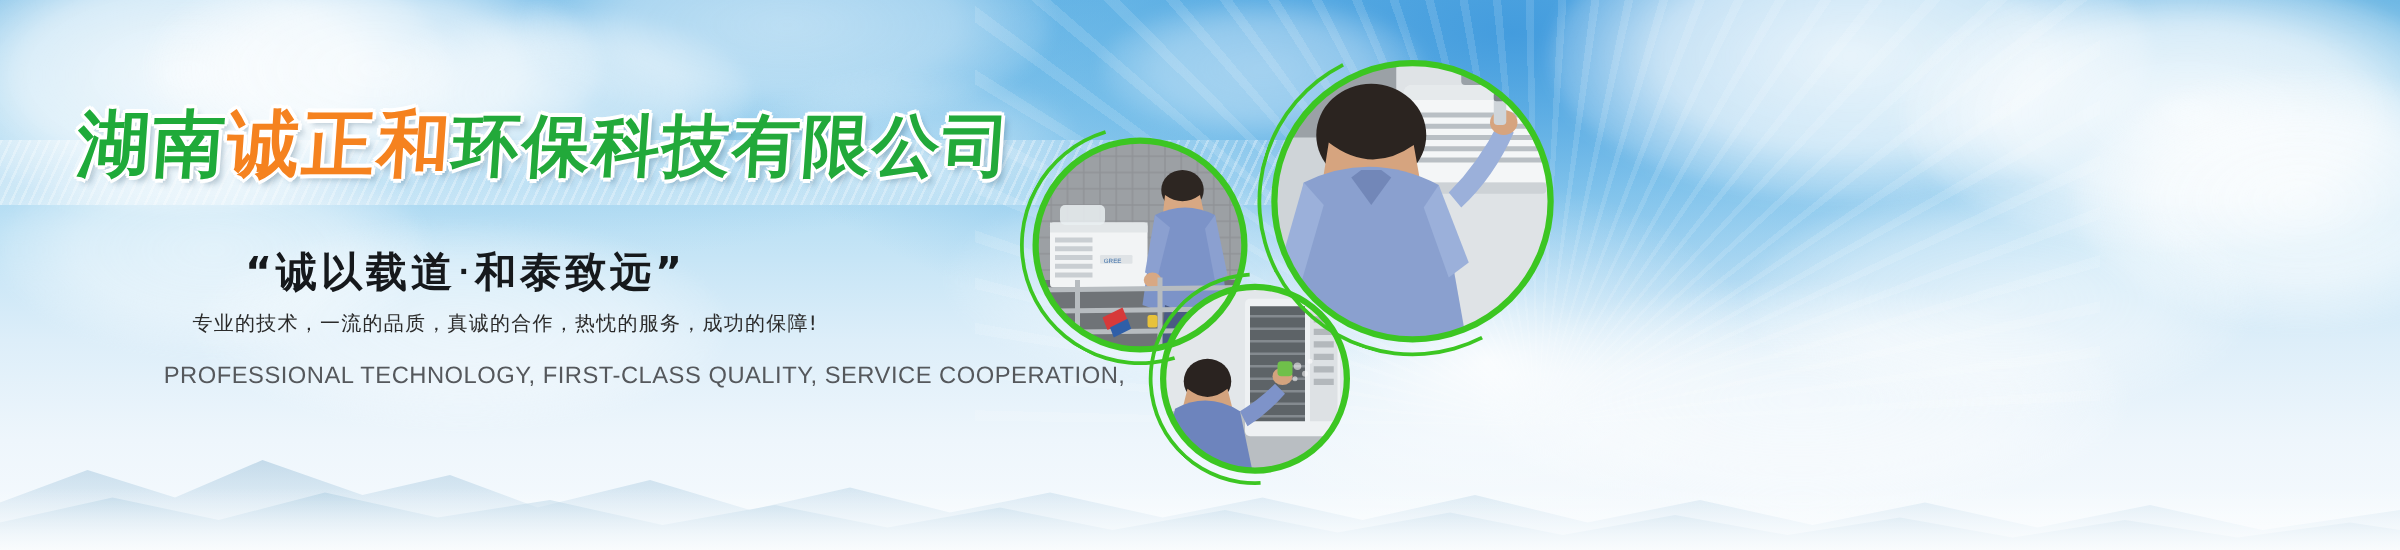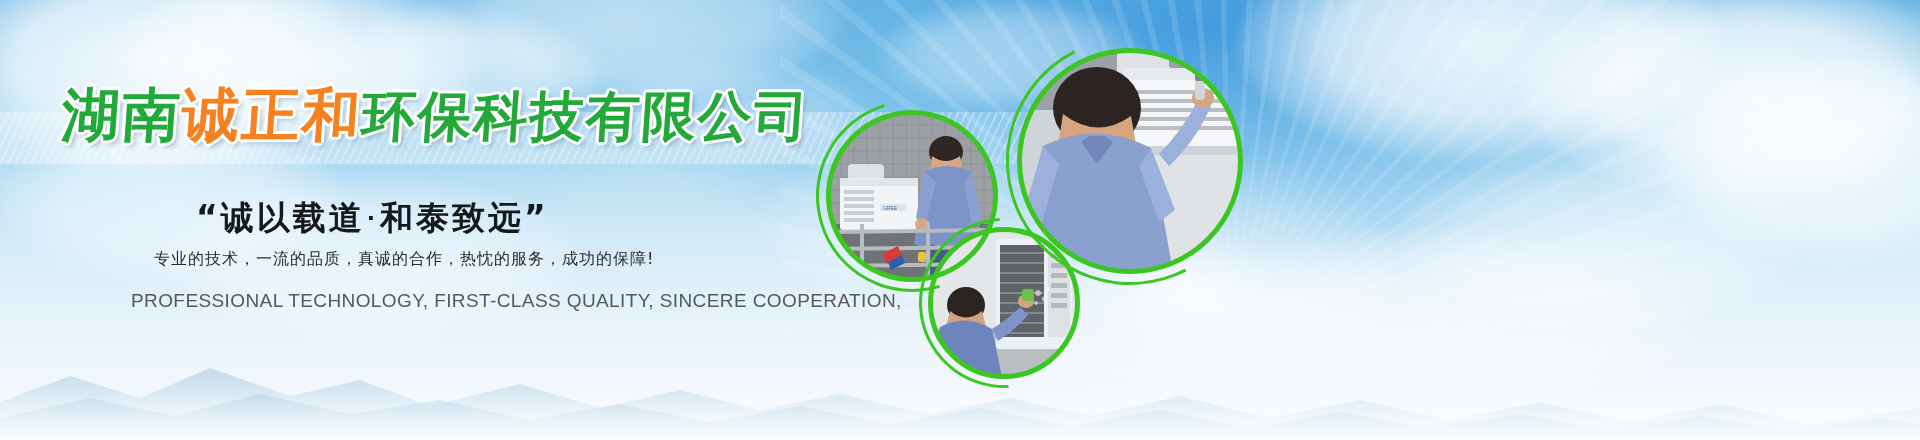--- a/index.html
+++ b/index.html
@@ -237,21 +237,21 @@
       <span class="t-green">湖南</span><span class="t-orange">诚正和</span><span class="t-green2">环保科技有限公司</span>
     </div>
 
     <div class="slogan">
       <span>“</span><span>诚以载道</span><span class="dot">·</span><span>和泰致远</span><span>”</span>
     </div>
 
     <div class="sub-cn">专业的技术，一流的品质，真诚的合作，热忱的服务，成功的保障!</div>
 
     <div class="sub-en">
-      <div>PROFESSIONAL TECHNOLOGY, FIRST-CLASS QUALITY, SINCERE COOPERATION,</div>
+      <div>PROFESSIONAL TECHNOLOGY, FIRST-CLASS QUALITY, SERVICE COOPERATION,</div>
     </div>
   </div>
 
   <div class="photos">
 
     <div class="photo p1">
       <svg class="scene" viewBox="0 0 168 168" preserveAspectRatio="xMidYMid slice">
         <defs>
           <clipPath id="clipP1">
               <circle cx="84" cy="84" r="84"></circle>

